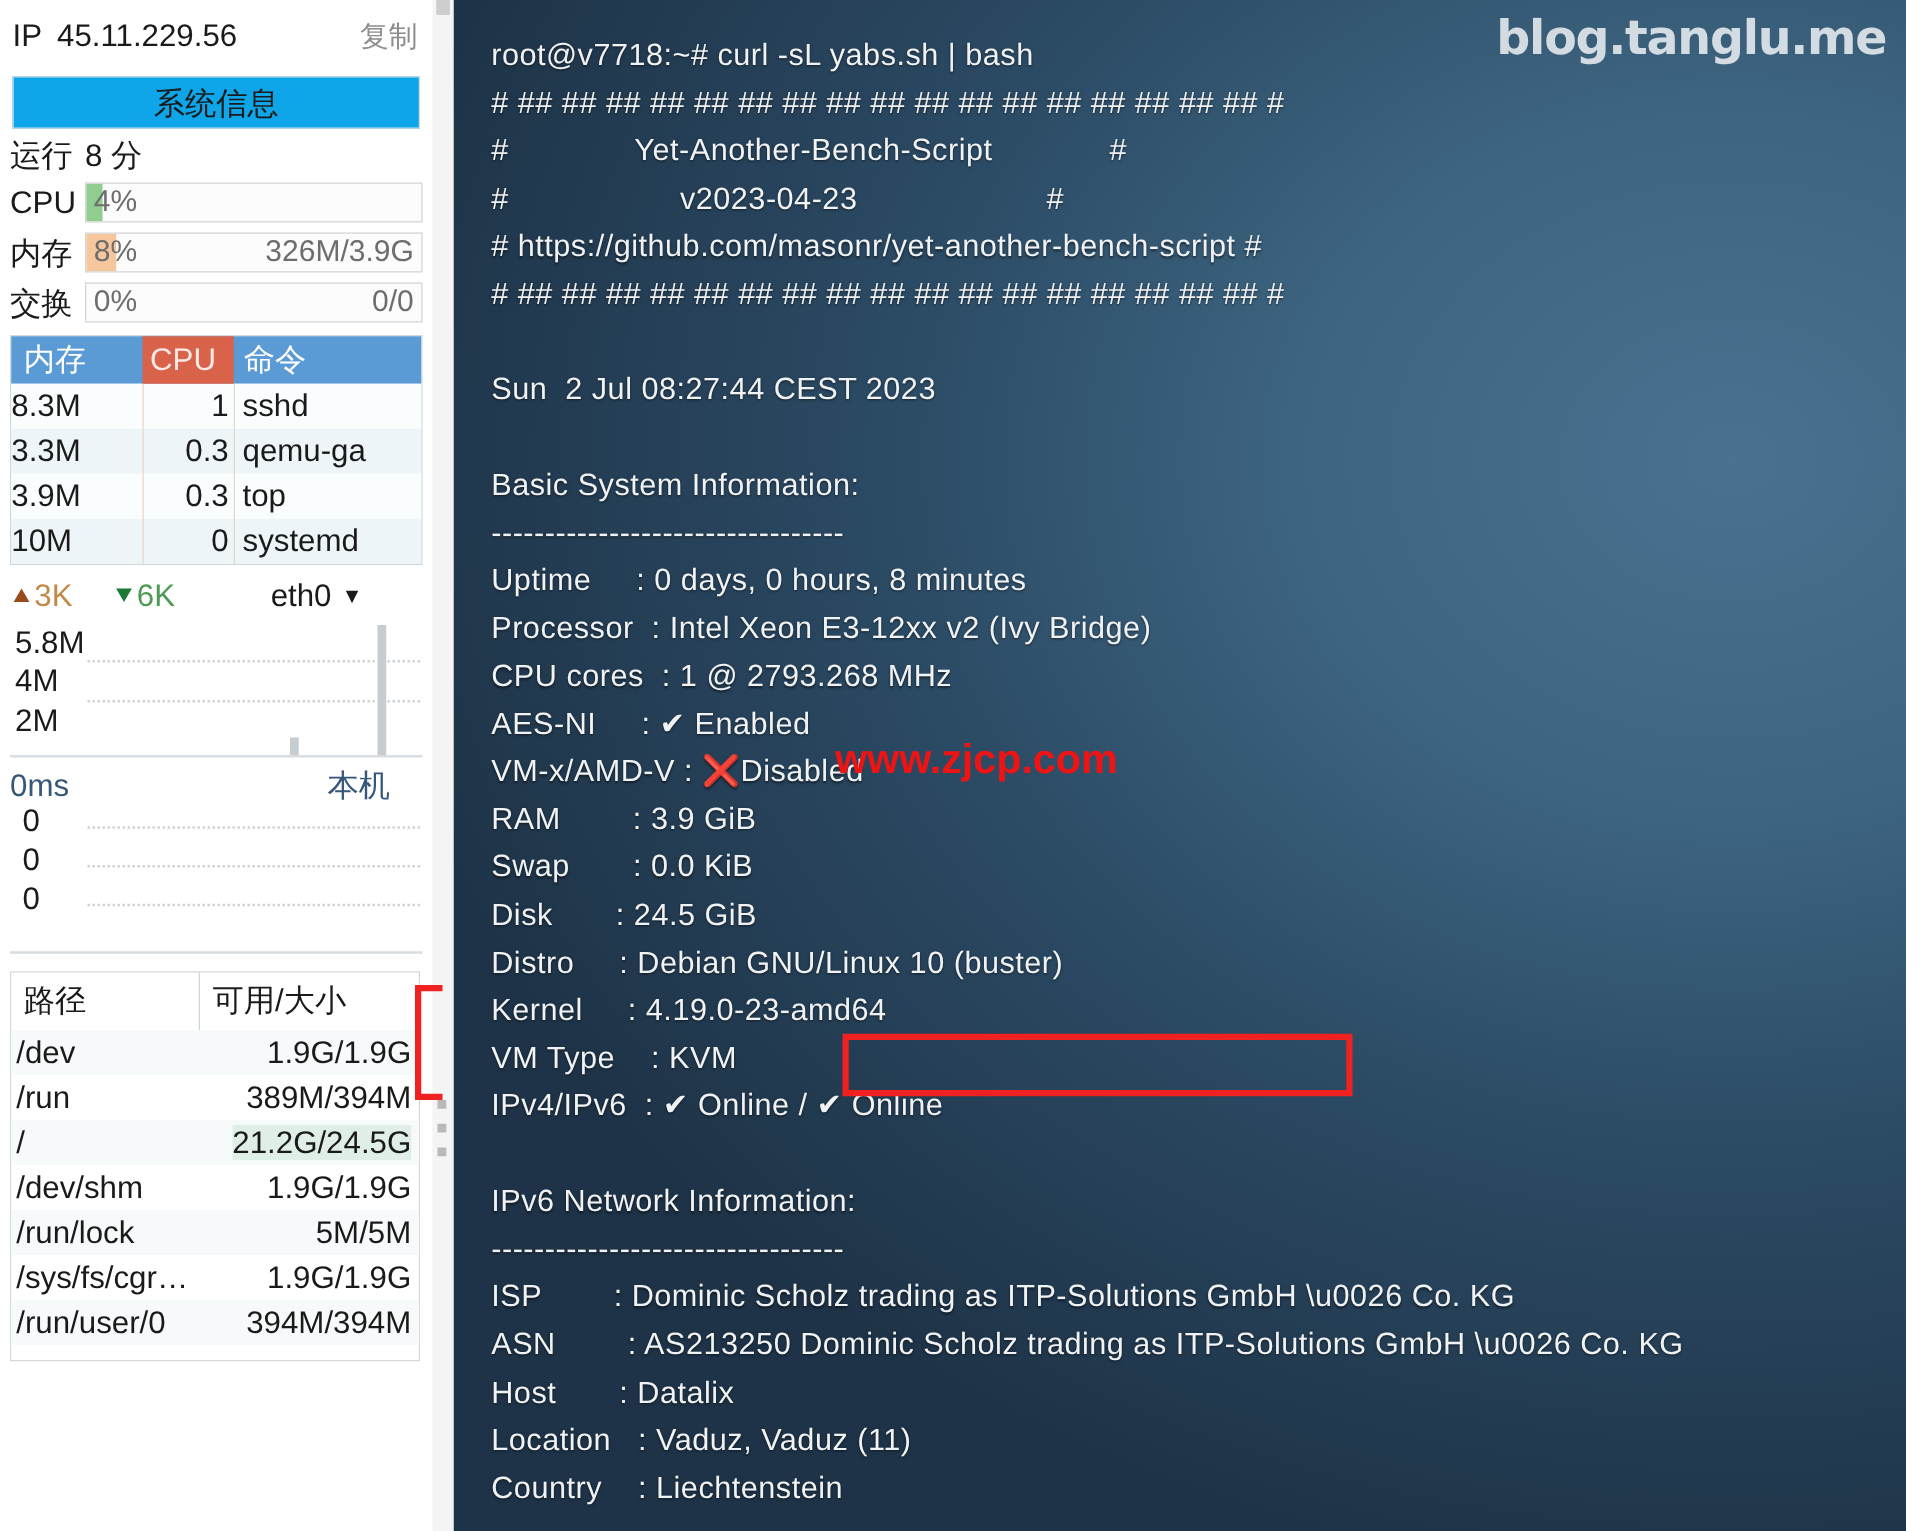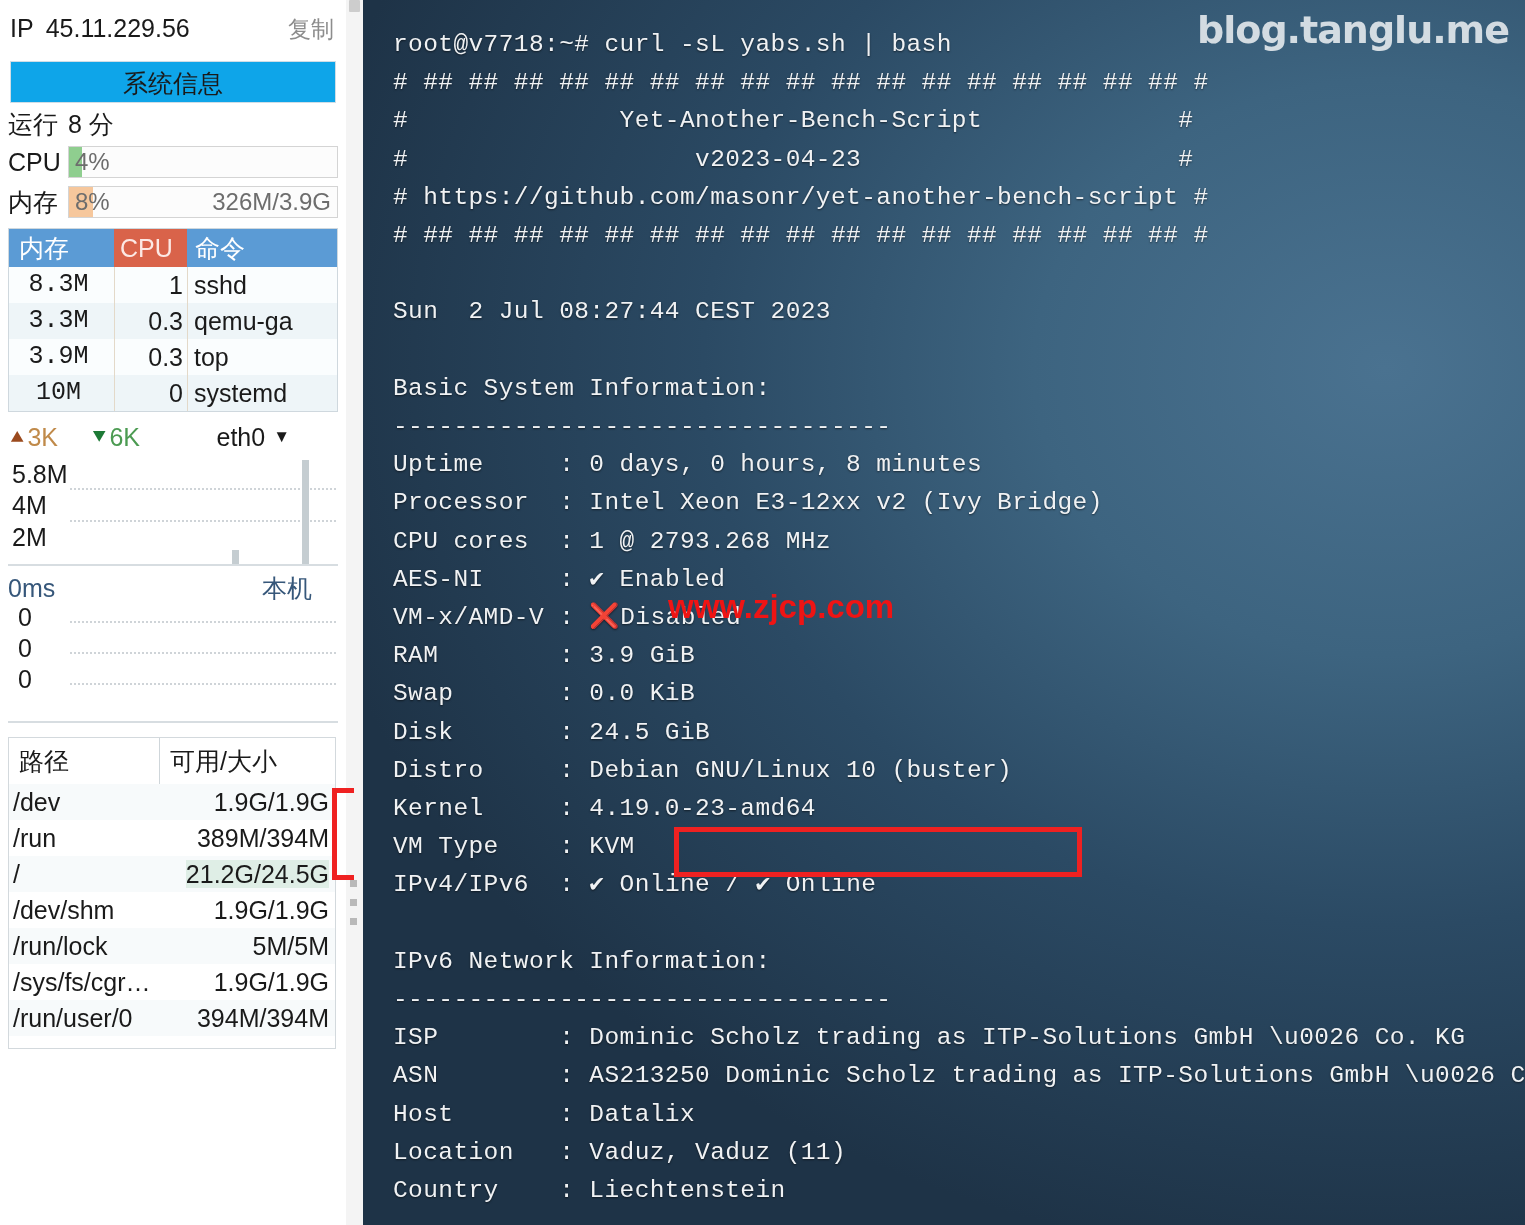--- a/index.html
+++ b/index.html
@@ -82,21 +82,21 @@
     border:1px solid #cfd8de;
     box-sizing:border-box;
   }
   .proc-head{display:flex;height:38px;background:#5b9bd5;}
   .proc-head .c1{flex:0 0 105px;color:#ffffff;font-size:25px;line-height:38px;padding-left:10px;box-sizing:border-box;}
   .proc-head .c2{flex:0 0 73px;color:#fce8e4;font-size:25px;line-height:38px;background:#d9634a;padding-left:6px;box-sizing:border-box;}
   .proc-head .c3{flex:1;color:#ffffff;font-size:25px;line-height:38px;padding-left:8px;box-sizing:border-box;}
   .proc-row{display:flex;height:36px;}
   .proc-row:nth-child(even){background:#eef5f8;}
   .proc-row:nth-child(odd){background:#fafdfe;}
-  .proc-row .c1{flex:0 0 105px;text-align:center;font-size:25px;line-height:36px;color:#1a1a1a;padding-right:6px;box-sizing:border-box;font-family:Liberation Mono, monospace;}
+  .proc-row .c1{flex:0 0 105px;text-align:left;font-size:25px;line-height:36px;color:#1a1a1a;padding-right:6px;box-sizing:border-box;}
   .proc-row .c2{flex:0 0 73px;text-align:right;font-size:25px;line-height:36px;color:#1a1a1a;padding-right:4px;box-sizing:border-box;border-left:1px solid #e3d9c9;}
   .proc-row .c3{flex:1;font-size:25px;line-height:36px;color:#1a1a1a;padding-left:6px;box-sizing:border-box;border-left:1px solid #e3d9c9;}
 
   
   .net-row{
     display:flex;align-items:center;
     padding:8px 10px 4px 8px;
     height:34px;
   }
   .arrow-up{color:#9b4a1e;font-size:23px;margin-right:1px;}
@@ -169,21 +169,21 @@
   }
   .scroll-dot{width:7px;height:7px;background:#b9b9b9;margin-bottom:12px;}
   .terminal{
     position:absolute;left:17px;top:0;right:0;height:1225px;
     background:
       radial-gradient(ellipse 1100px 900px at 88% 30%, #4a7290 0%, #3d6480 32%, #2b4a64 62%, #1e3347 100%);
     overflow:hidden;
   }
   .term-inner{
     padding:26px 0 0 30px;
-    font-family:Liberation Mono, monospace;
+    font-family:Liberation Sans, sans-serif;
     font-size:24.5px;
     line-height:38.2px;
     color:#f0f2f4;
     white-space:pre;
     text-shadow:0 1px 2px rgba(0,0,0,.55);
     letter-spacing:0.4px;
   }
   .blank{height:38.2px;}
   .wm-top{
     position:absolute;right:16px;top:8px;
@@ -238,20 +238,28 @@
             <div class="meter-txt">4%</div>
             <div class="meter-txt-right"></div>
           </div>
         </div>
         <div class="meter-row">
           <div class="meter-label">内存</div>
           <div class="meter">
             <div class="meter-fill" style="width: 9%; background: rgb(246, 199, 156);"></div>
             <div class="meter-txt">8%</div>
             <div class="meter-txt-right">326M/3.9G</div>
+          </div>
+        </div>
+        <div class="meter-row">
+          <div class="meter-label">交换</div>
+          <div class="meter">
+            <div class="meter-fill" style="width: 0%; background: transparent;"></div>
+            <div class="meter-txt">0%</div>
+            <div class="meter-txt-right">0/0</div>
           </div>
         </div>
       </div>
 
     <div class="proc-table">
       <div class="proc-head">
         <div class="c1">内存</div>
         <div class="c2">CPU</div>
         <div class="c3">命令</div>
       </div>

